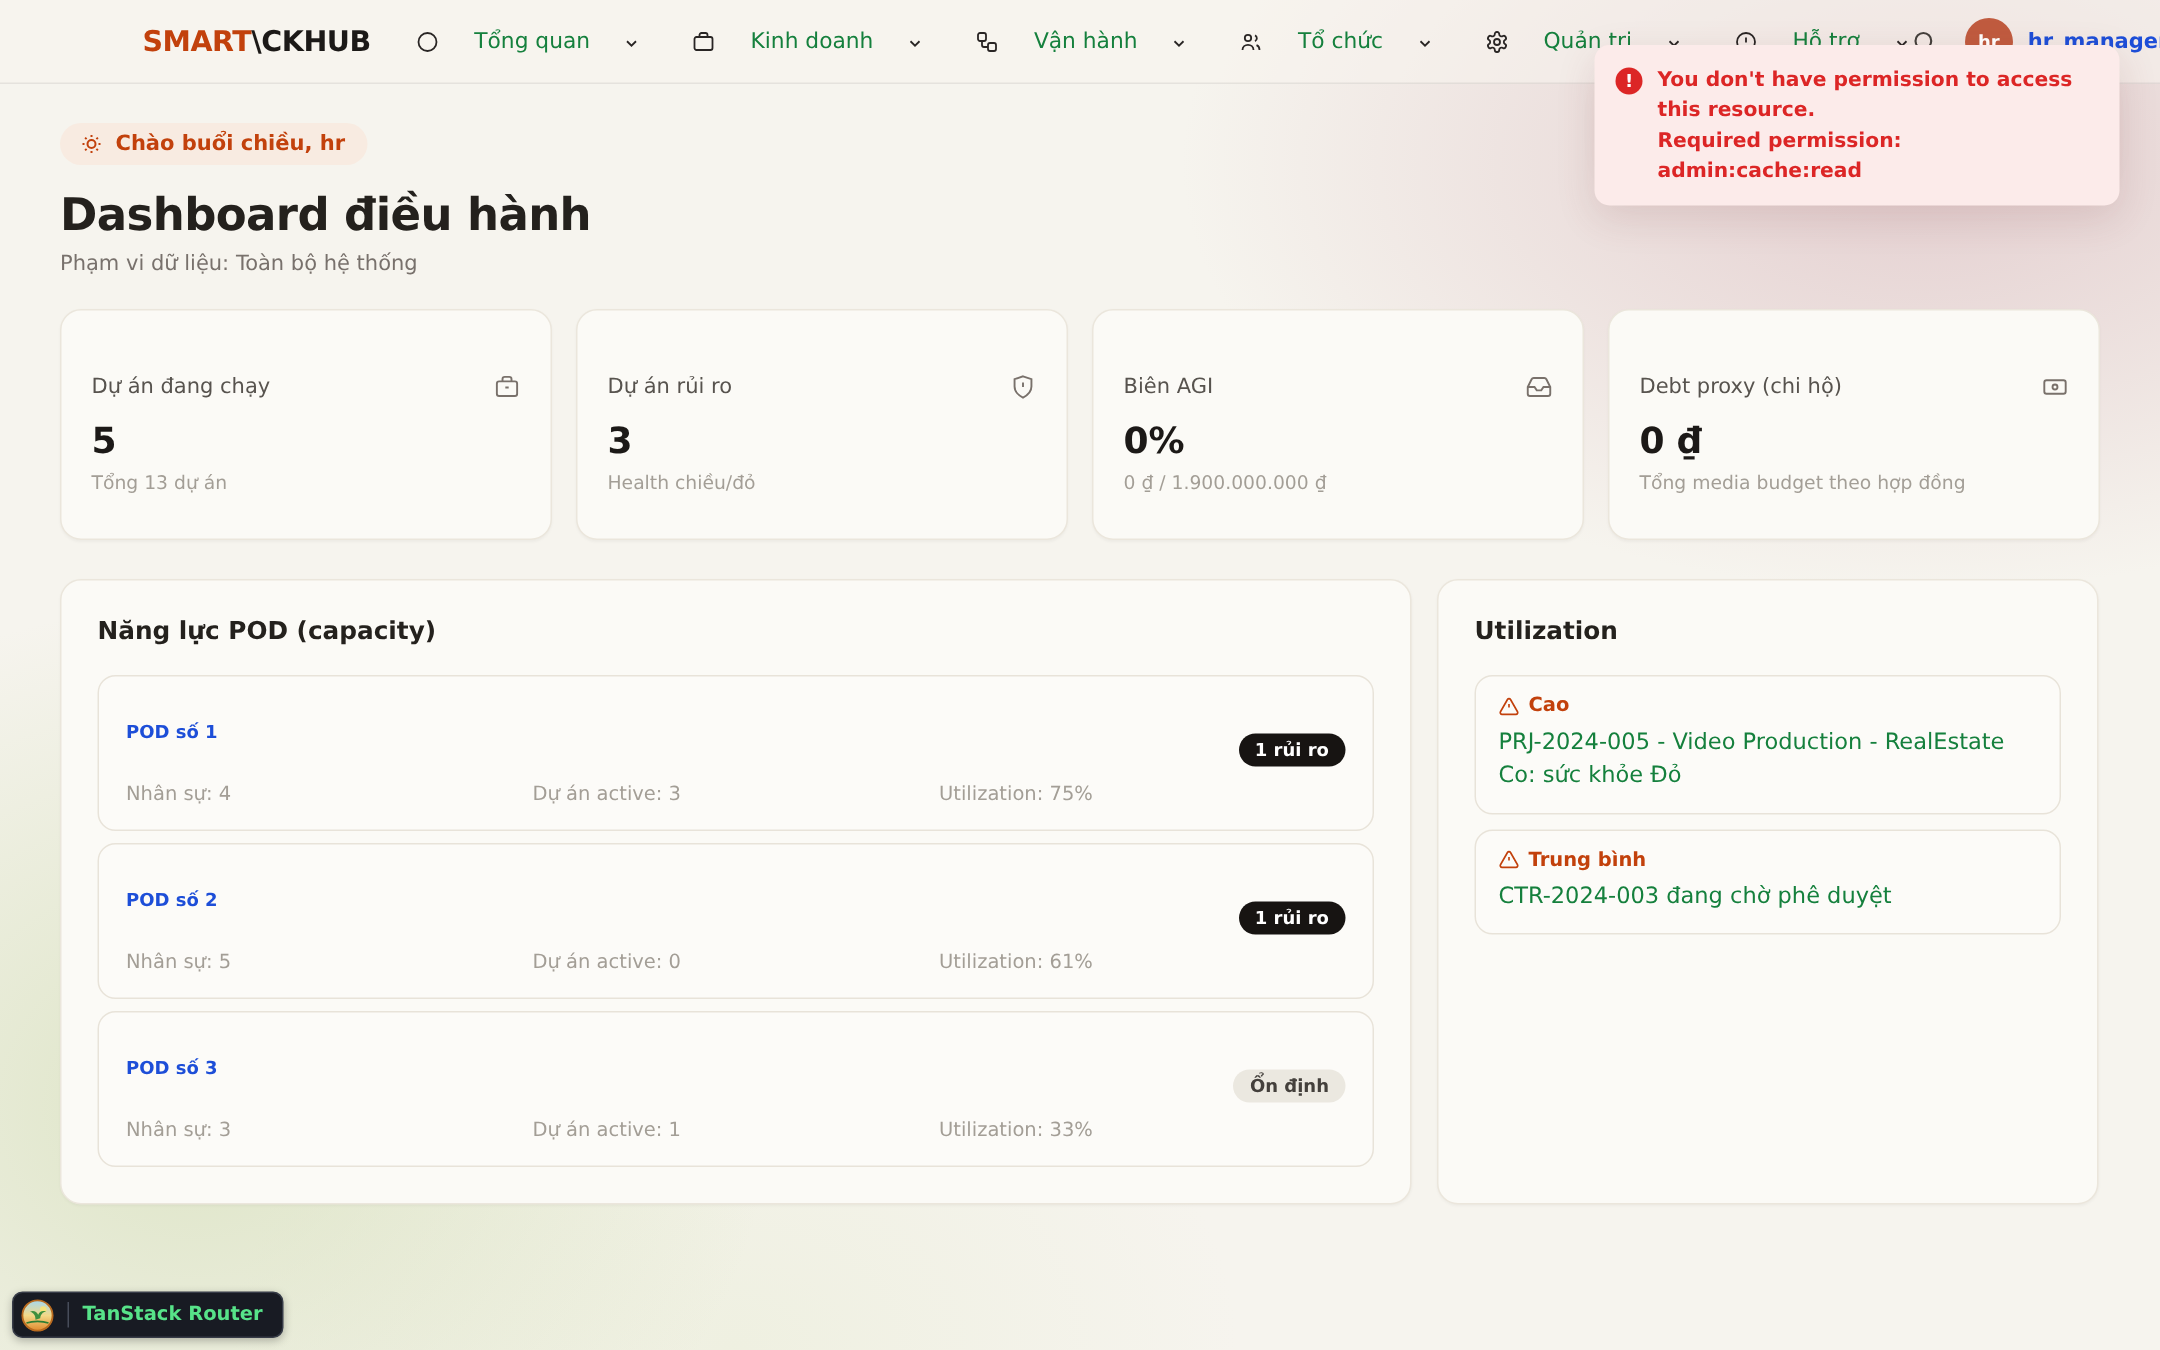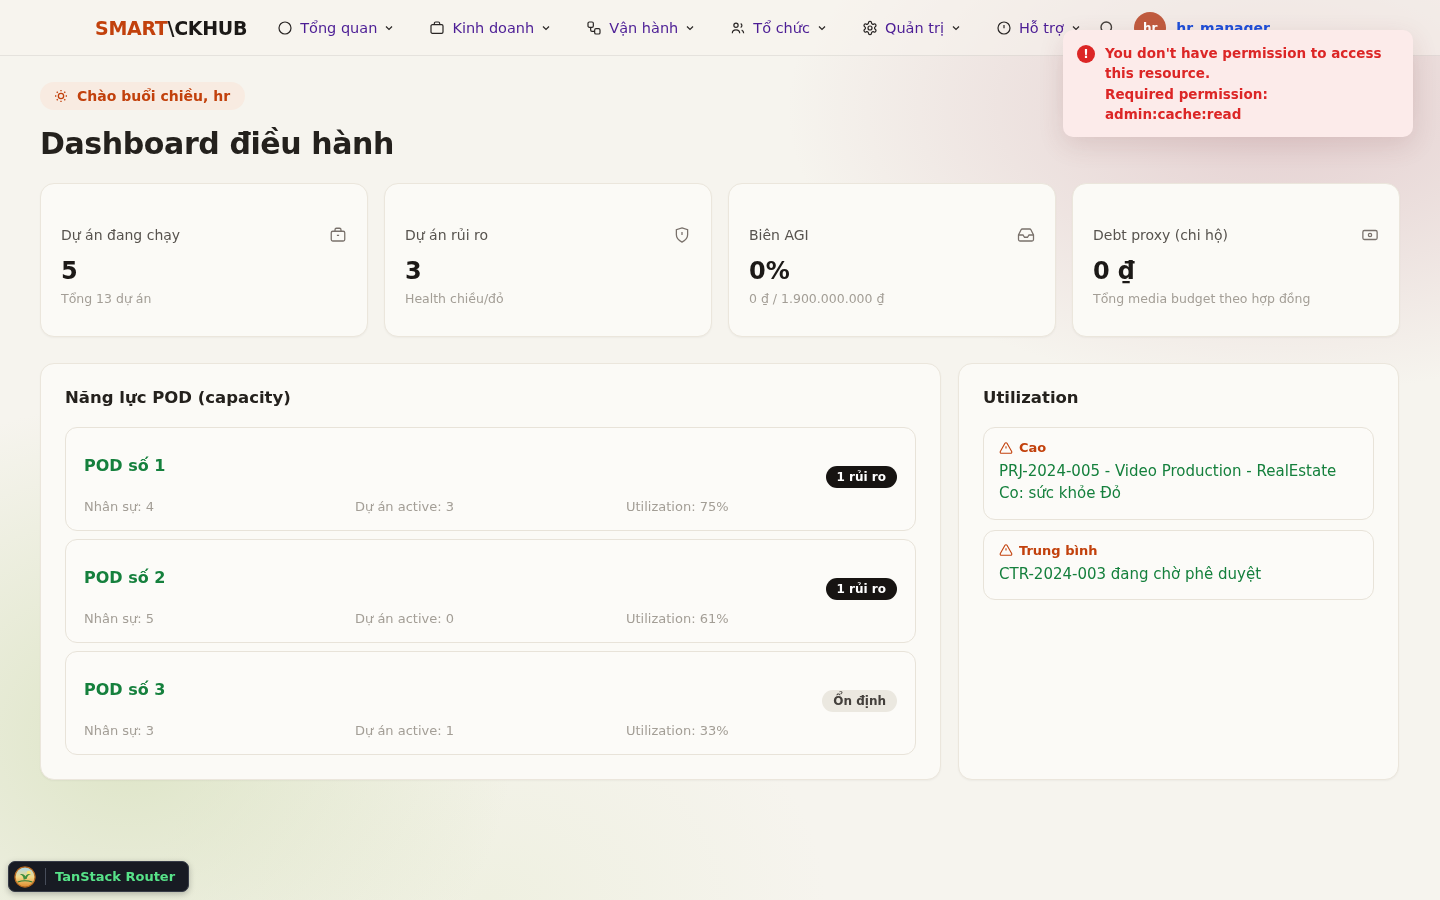--- a/index.html
+++ b/index.html
@@ -21,21 +21,21 @@
     height:56px; display:flex; align-items:center;
     padding:0 40px 0 95px;
     border-bottom:1px solid rgba(28,25,23,.08);
     background:rgba(247,244,238,.55);
     position:relative; z-index:5;
   }
   .brand { font-size:19px; font-weight:800; letter-spacing:-.3px; white-space:nowrap; cursor:pointer; }
   .brand .b1 { color:#c2410c; }
   .brand .b2 { color:#1c1917; }
   .mainnav { display:flex; align-items:center; gap:34px; margin-left:30px; }
-  .nav-item { display:flex; gap:7px; font-size:14.5px; font-weight:500; color:#4c1d95; cursor:pointer; white-space:nowrap; }
+  .nav-item { display:flex; align-items:center; gap:23px; font-size:14.5px; font-weight:500; color:#15803d; cursor:pointer; white-space:nowrap; }
   .nav-item svg { color:#292524; }
   .nav-item .chev { color:#57534e; margin-left:-1px; margin-top:2px; }
   .topbar-right { margin-left:auto; display:flex; align-items:center; gap:18px; padding-right:130px; }
   .search-btn { color:#44403c; cursor:pointer; }
   .userchip { display:flex; align-items:center; gap:10px; cursor:pointer; }
   .avatar {
     width:32px; height:32px; border-radius:50%; background:#c05b3f;
     color:#fff; font-size:12px; font-weight:700;
     display:flex; align-items:center; justify-content:center;
   }
@@ -90,21 +90,21 @@
   .panel {
     background:#fbfaf6; border:1px solid #ebe6dc; border-radius:14px;
     box-shadow:0 1px 2px rgba(28,25,23,.04);
     padding:24px;
   }
   .panel-title { font-size:16.5px; font-weight:700; color:#24211d; }
 
   .pod-list { margin-top:20px; display:flex; flex-direction:column; gap:8px; }
   .pod-row { border:1px solid #e8e3d9; background:#fcfbf8; border-radius:12px; padding:14px 18px 16px; }
   .pod-head { display:flex; align-items:center; justify-content:space-between; }
-  .pod-name { font-size:16px; font-weight:700; color:#15803d; }
+  .pod-name { font-size:12px; font-weight:700; color:#1d4ed8; }
   .badge { font-size:12px; font-weight:600; border-radius:999px; padding:4px 11px; white-space:nowrap;margin-top:24px; }
   .badge-dark { background:#171412; color:#fff; }
   .badge-light { background:#ebe8e0; color:#44403c; }
   .pod-meta { display:grid; grid-template-columns:1fr 1fr 1fr; margin-top:11px; font-size:13px; color:#a39e96; }
 
   .exc-list { margin-top:20px; display:flex; flex-direction:column; gap:10px; }
   .exc-item { border:1px solid #e8e3d9; background:#fcfbf8; border-radius:12px; padding:12px 15px 14px; }
   .exc-sev { display:flex; align-items:center; gap:6px; color:#c2410c; font-size:13px; font-weight:600; }
   .exc-text { margin-top:6px; font-size:15px; color:#15803d; line-height:1.45; }
 
@@ -246,20 +246,21 @@
     <span>
         <svg width="16" height="16" viewBox="0 0 24 24" fill="none" stroke="currentColor" stroke-width="2">
           <circle cx="12" cy="12" r="4"></circle>
           <path d="M12 3v2M12 19v2M3 12h2M19 12h2M5.6 5.6l1.5 1.5M16.9 16.9l1.5 1.5M18.4 5.6l-1.5 1.5M7.1 16.9l-1.5 1.5"></path>
         </svg>
       </span>
     <span>Chào buổi chiều, hr</span>
   </div>
 
   <h1 class="page-title">Dashboard điều hành</h1>
+  <div class="page-subtitle">Phạm vi dữ liệu: Toàn bộ hệ thống</div>
 
   
   <div class="stats-grid">
     <div class="stat-card">
       <div class="stat-top">
         <span class="stat-label">Dự án đang chạy</span>
         <span>
             <svg width="18" height="18" viewBox="0 0 24 24" fill="none" stroke="currentColor" stroke-width="1.7">
               <rect x="3" y="7" width="18" height="13" rx="2"></rect>
               <path d="M8 7V5a2 2 0 0 1 2-2h4a2 2 0 0 1 2 2v2"></path>

